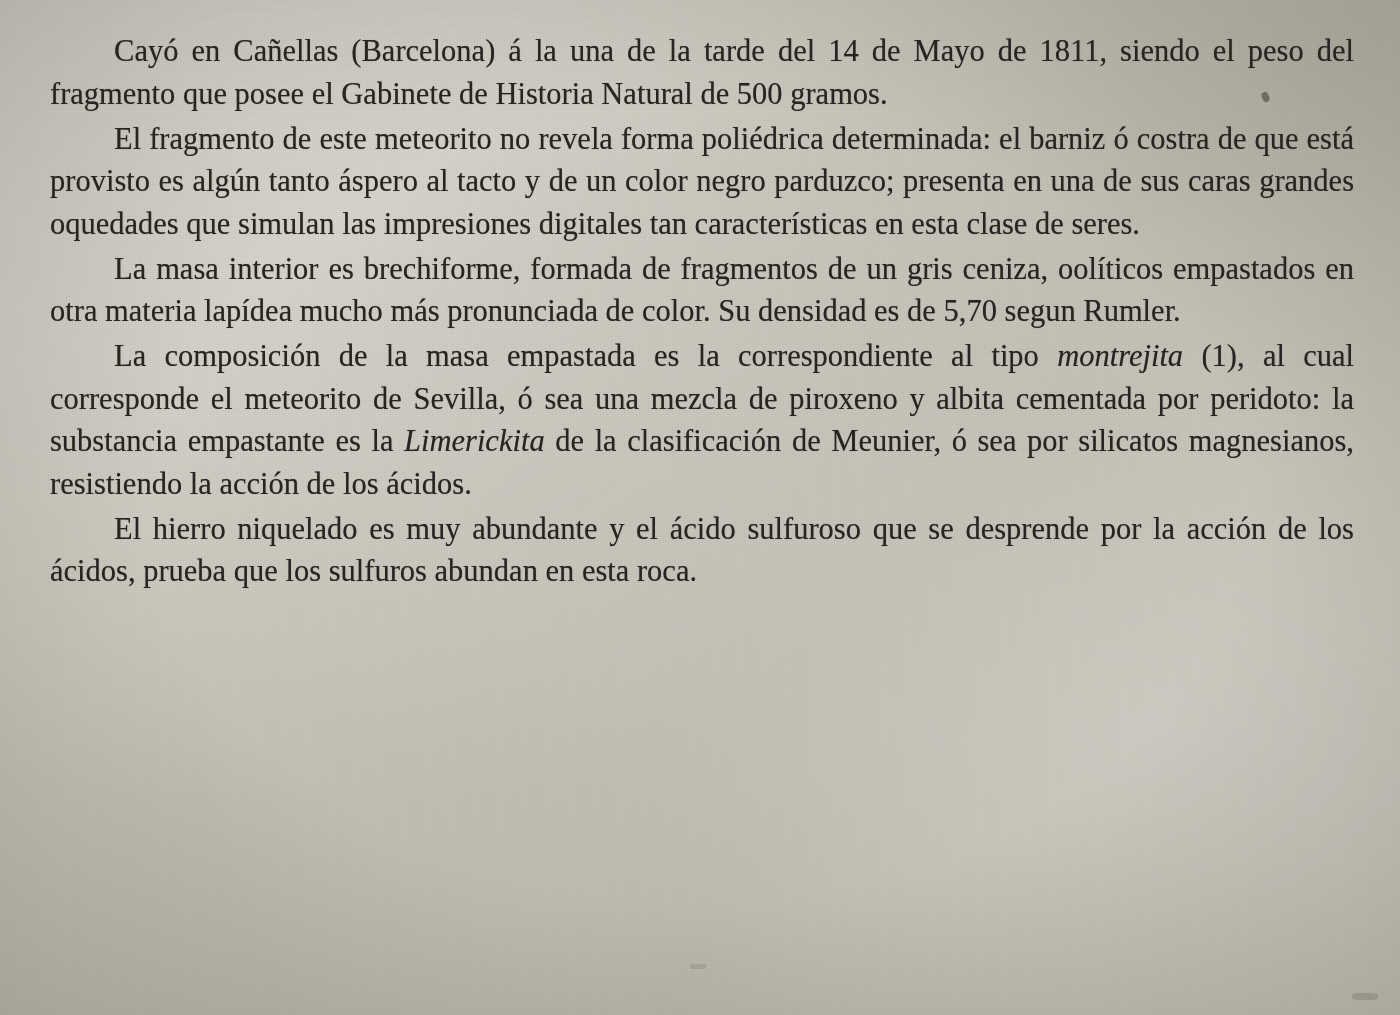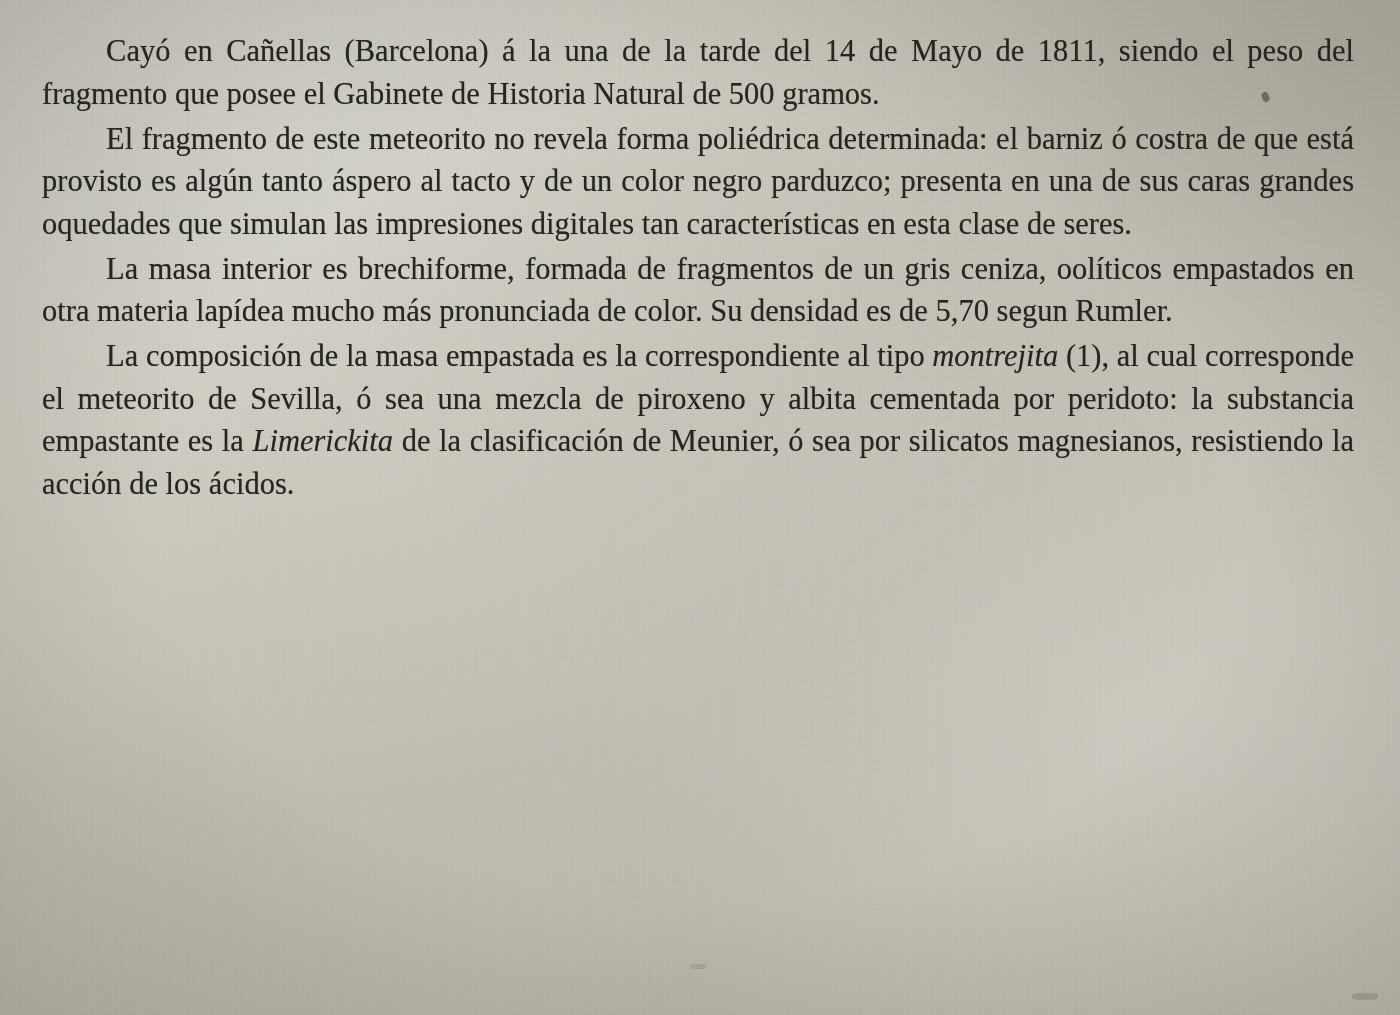--- a/index.html
+++ b/index.html
@@ -65,21 +65,21 @@
     margin: 30px 46px 0 38px;
     font-size: 30.5px;
     line-height: 1.395;
     color: #262521;
     text-align: justify;
     text-justify: inter-word;
     text-shadow: 0 0 0.8px rgba(35,33,29,0.45);
   }
 
   .body-text p {
-    margin: 0 0 0.08em 4px;
+    margin: 0 0 0.08em 12px;
     text-indent: 2.1em;
   }
   .body-text p:last-child {
     margin-bottom: 0;
   }
 
   .it {
     font-style: italic;
     font-family: Liberation Serif, serif;
   }
@@ -106,15 +106,16 @@
   <span class="speck s2"></span>
   <span class="speck s3"></span>
 
   <div class="content">
 
     <div class="body-text">
       <p><span>Cayó en Cañellas (Barcelona) á la una de la tarde del 14 de Mayo de 1811, siendo el peso del fragmento que posee el Gabinete de Historia Natural de 500 gramos.</span></p>
       <p><span>El fragmento de este meteorito no revela forma poliédrica determinada: el barniz ó costra de que está provisto es algún tanto áspero al tacto y de un color negro parduzco; presenta en una de sus caras grandes oquedades que simulan las impresiones digitales tan características en esta clase de seres.</span></p>
       <p><span>La masa interior es brechiforme, formada de fragmentos de un gris ceniza, oolíticos empastados en otra materia lapídea mucho más pronunciada de color. Su densidad es de 5,70 segun Rumler.</span></p>
       <p><span>La composición de la masa empastada es la correspondiente al tipo </span><span class="it">montrejita</span><span> (1), al cual corresponde el meteorito de Sevilla, ó sea una mezcla de piroxeno y albita cementada por peridoto: la substancia empastante es la </span><span class="it">Limerickita</span><span> de la clasificación de Meunier, ó sea por silicatos magnesianos, resistiendo la acción de los ácidos.</span></p>
+      <p><span>El hierro niquelado es muy abundante y el ácido sulfuroso que se desprende por la acción de los ácidos, prueba que los sulfuros abundan en esta roca.</span></p>
     </div>
   </div>
 </div>
 
 </body></html>

